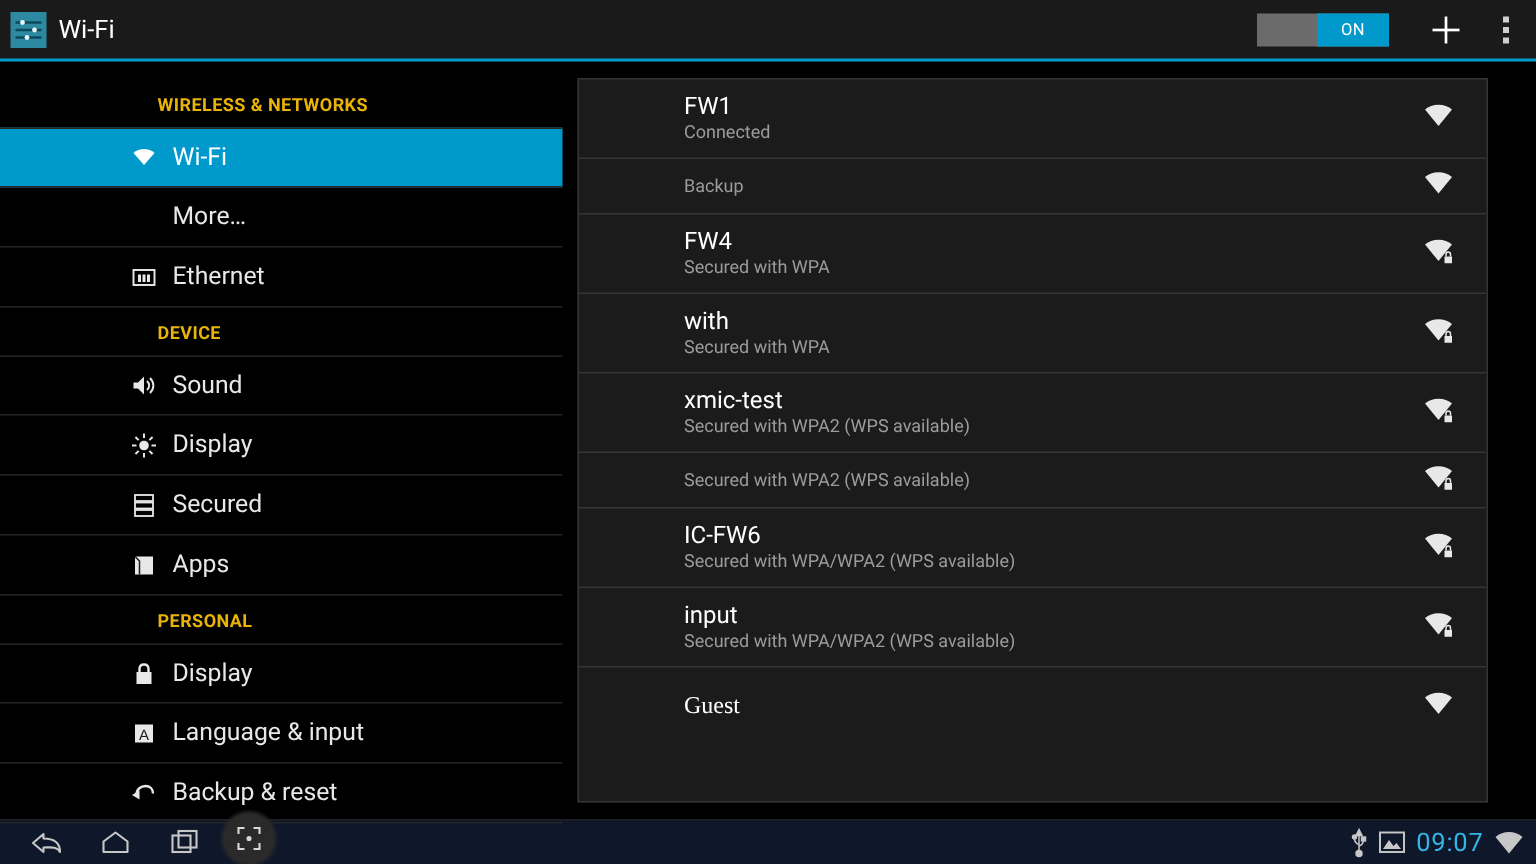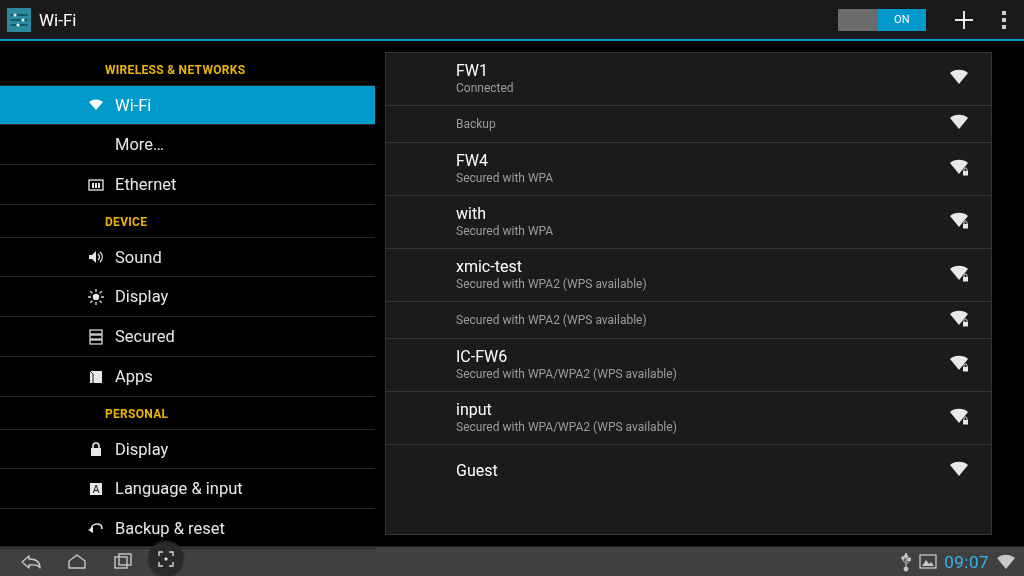--- a/index.html
+++ b/index.html
@@ -23,24 +23,24 @@
   .side-item.active { background: #0099cc; color: #fff; }
   .side-item .s-icon { width: 18px; height: 18px; margin-right: 10px; display: flex; align-items: center; justify-content: center; flex: 0 0 18px; }
   .side-item.noicon { padding-left: 115px; }
   
   .panel { flex: 1; margin: 11px 32px 11px 10px; border: 1px solid #353535; background: #1b1b1b; overflow: hidden; }
   .net { display: flex; align-items: center; padding: 8px 22px 8px 70px; border-bottom: 1px solid #353535; }
   .net:last-child { border-bottom: none; }
   .net-text { flex: 1; }
   .net-ssid { font-size: 16px; color: #fff; line-height: 19px; }
   .net-sub { font-size: 12px; color: #9c9c9c; line-height: 17px; }
-  .net.one-line .net-ssid { padding: 8px 0; }
+  .net.one-line .net-ssid { padding: 8px 0; font-family: Liberation Serif, serif; }
   .sig-icon { width: 20px; height: 20px; flex: 0 0 20px; position: relative; }
   
-  .nav { height: 30px; background: #404040; display: flex; align-items: center; padding: 0 8px; border-top: 1px solid #202020; font-size: 0; }
+  .nav { height: 30px; background: #0f172a; display: flex; align-items: center; padding: 0 8px; border-top: 1px solid #202020; font-size: 0; }
   .nav-btn { width: 46px; height: 30px; display: flex; align-items: center; justify-content: center; color: #a8a8a8; }
   .nav-btn.screenshot { background: radial-gradient(circle at center, #2a2a2a 0%, #2a2a2a 58%, rgba(0,0,0,0) 70%); border-radius: 50%; width: 40px; height: 40px; margin-top: -6px; }
   .nav-spacer { flex: 1; }
   .status { display: flex; align-items: center; gap: 7px; }
   .status svg { display: block; }
   .clock { color: #33b5e5; font-size: 17px; letter-spacing: .5px; }
   
   svg { overflow: visible; }
 </style>
 </head>

